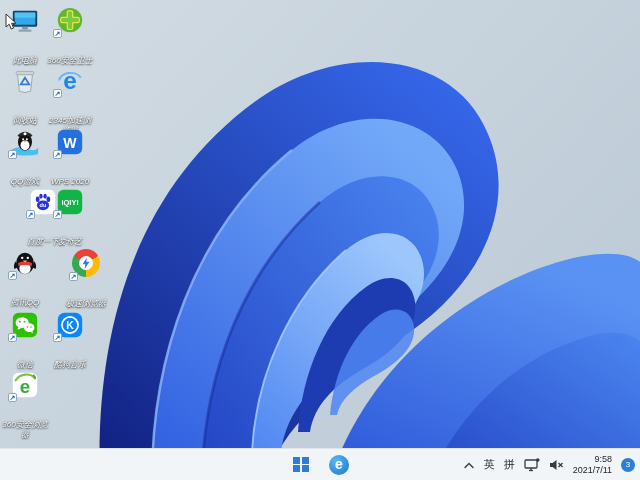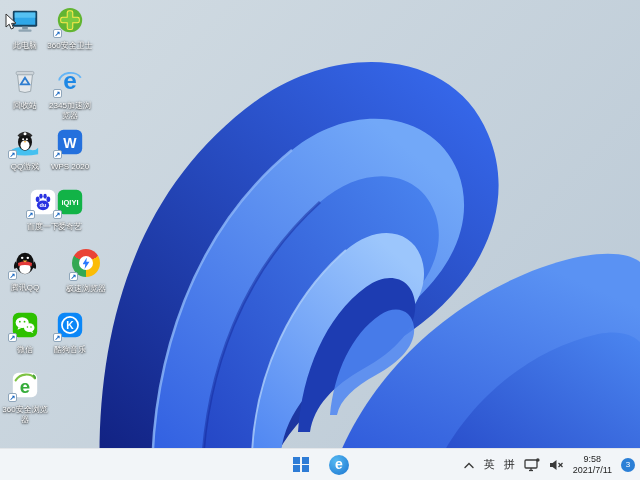--- a/index.html
+++ b/index.html
@@ -16,23 +16,24 @@
   .dicon{position:absolute;width:48px;text-align:center;z-index:5;cursor:default;}
   .ic{width:30px;height:30px;margin:0 auto;position:relative;}
   .ic svg{width:30px;height:30px;display:block;}
   .sc{
     position:absolute;left:-2px;bottom:-2px;width:9px;height:9px;
     background:#fff;border:1px solid #8fa6bb;border-radius:2px;
     font-size:7px;line-height:8px;color:#1565c0;text-align:center;font-weight:bold;
     box-sizing:border-box;
   }
   .lbl{
-    margin-top:5px;font-size:8px;line-height:10px;color:#fff;
+    margin-top:20px;font-size:8px;line-height:10px;color:#fff;
     text-shadow:0 1px 2px rgba(0,0,0,.8),0 0 2px rgba(0,0,0,.55);
     word-break:break-all;
+    font-style:italic;
   }
   
   .chrome{
     width:28px;height:28px;margin:1px auto;border-radius:50%;display:block;position:relative;
     background:conic-gradient(from -60deg,#ea4335 0 120deg,#fbbc05 0 240deg,#34a853 0 360deg);
   }
   .chrome::after{
     content:"";position:absolute;left:7px;top:7px;width:14px;height:14px;
     background:#fff;border-radius:50%;z-index:1;
   }
@@ -59,21 +60,21 @@
     width:20px;height:20px;border-radius:50%;
     background:radial-gradient(circle at 35% 30%,#55b9f2,#1b74d0);
     color:#fff;font-weight:bold;font-size:14px;line-height:19px;text-align:center;display:block;
   }
   .tb-right{
     position:absolute;right:5px;top:0;height:100%;
     display:flex;align-items:center;gap:9px;
   }
   .tray-item{display:flex;align-items:center;justify-content:center;height:100%;cursor:pointer;}
   .ime{font-size:11px;color:#1e1e1e;}
-  .clock{text-align:center;font-size:9px;line-height:10.5px;color:#1e1e1e;cursor:pointer;}
+  .clock{text-align:right;font-size:9px;line-height:10.5px;color:#1e1e1e;cursor:pointer;}
   .badge{
     width:14px;height:14px;border-radius:50%;background:#2b7fd6;color:#fff;
     font-size:8px;line-height:14px;text-align:center;cursor:pointer;
   }
 </style>
 </head>
 <body>
 
 <svg id="wallpaper" viewBox="0 0 640 480" preserveAspectRatio="none">
   <defs>

